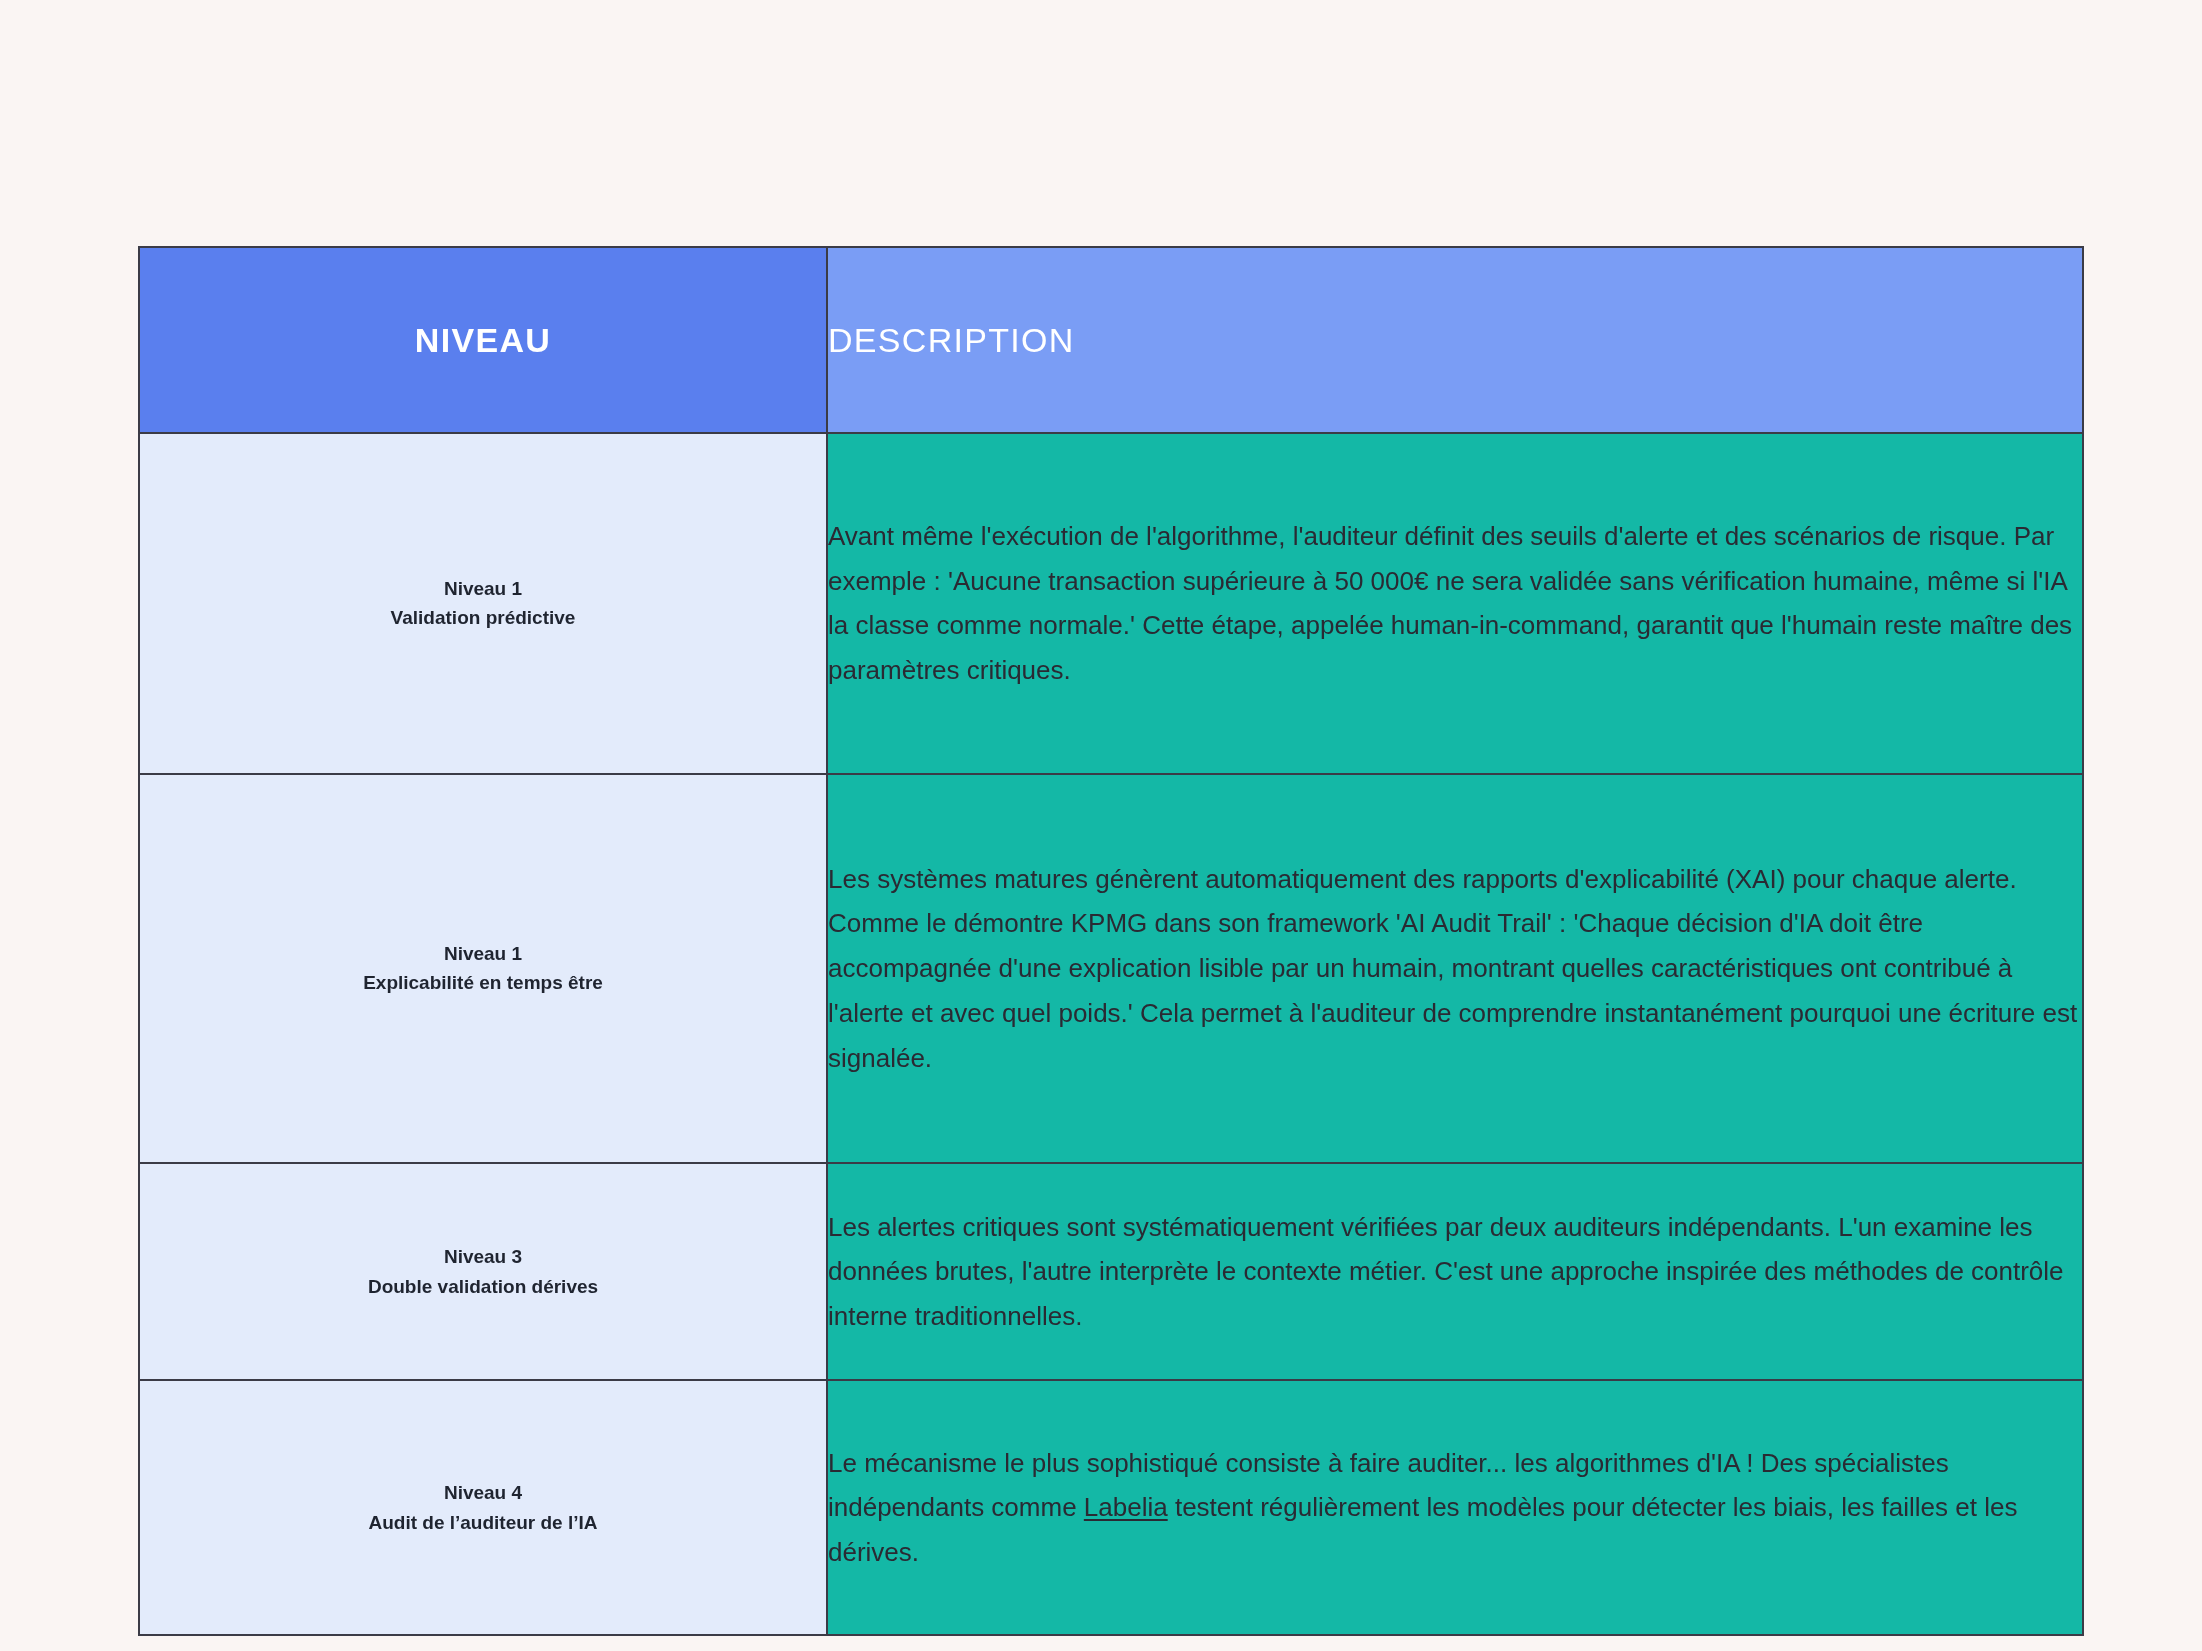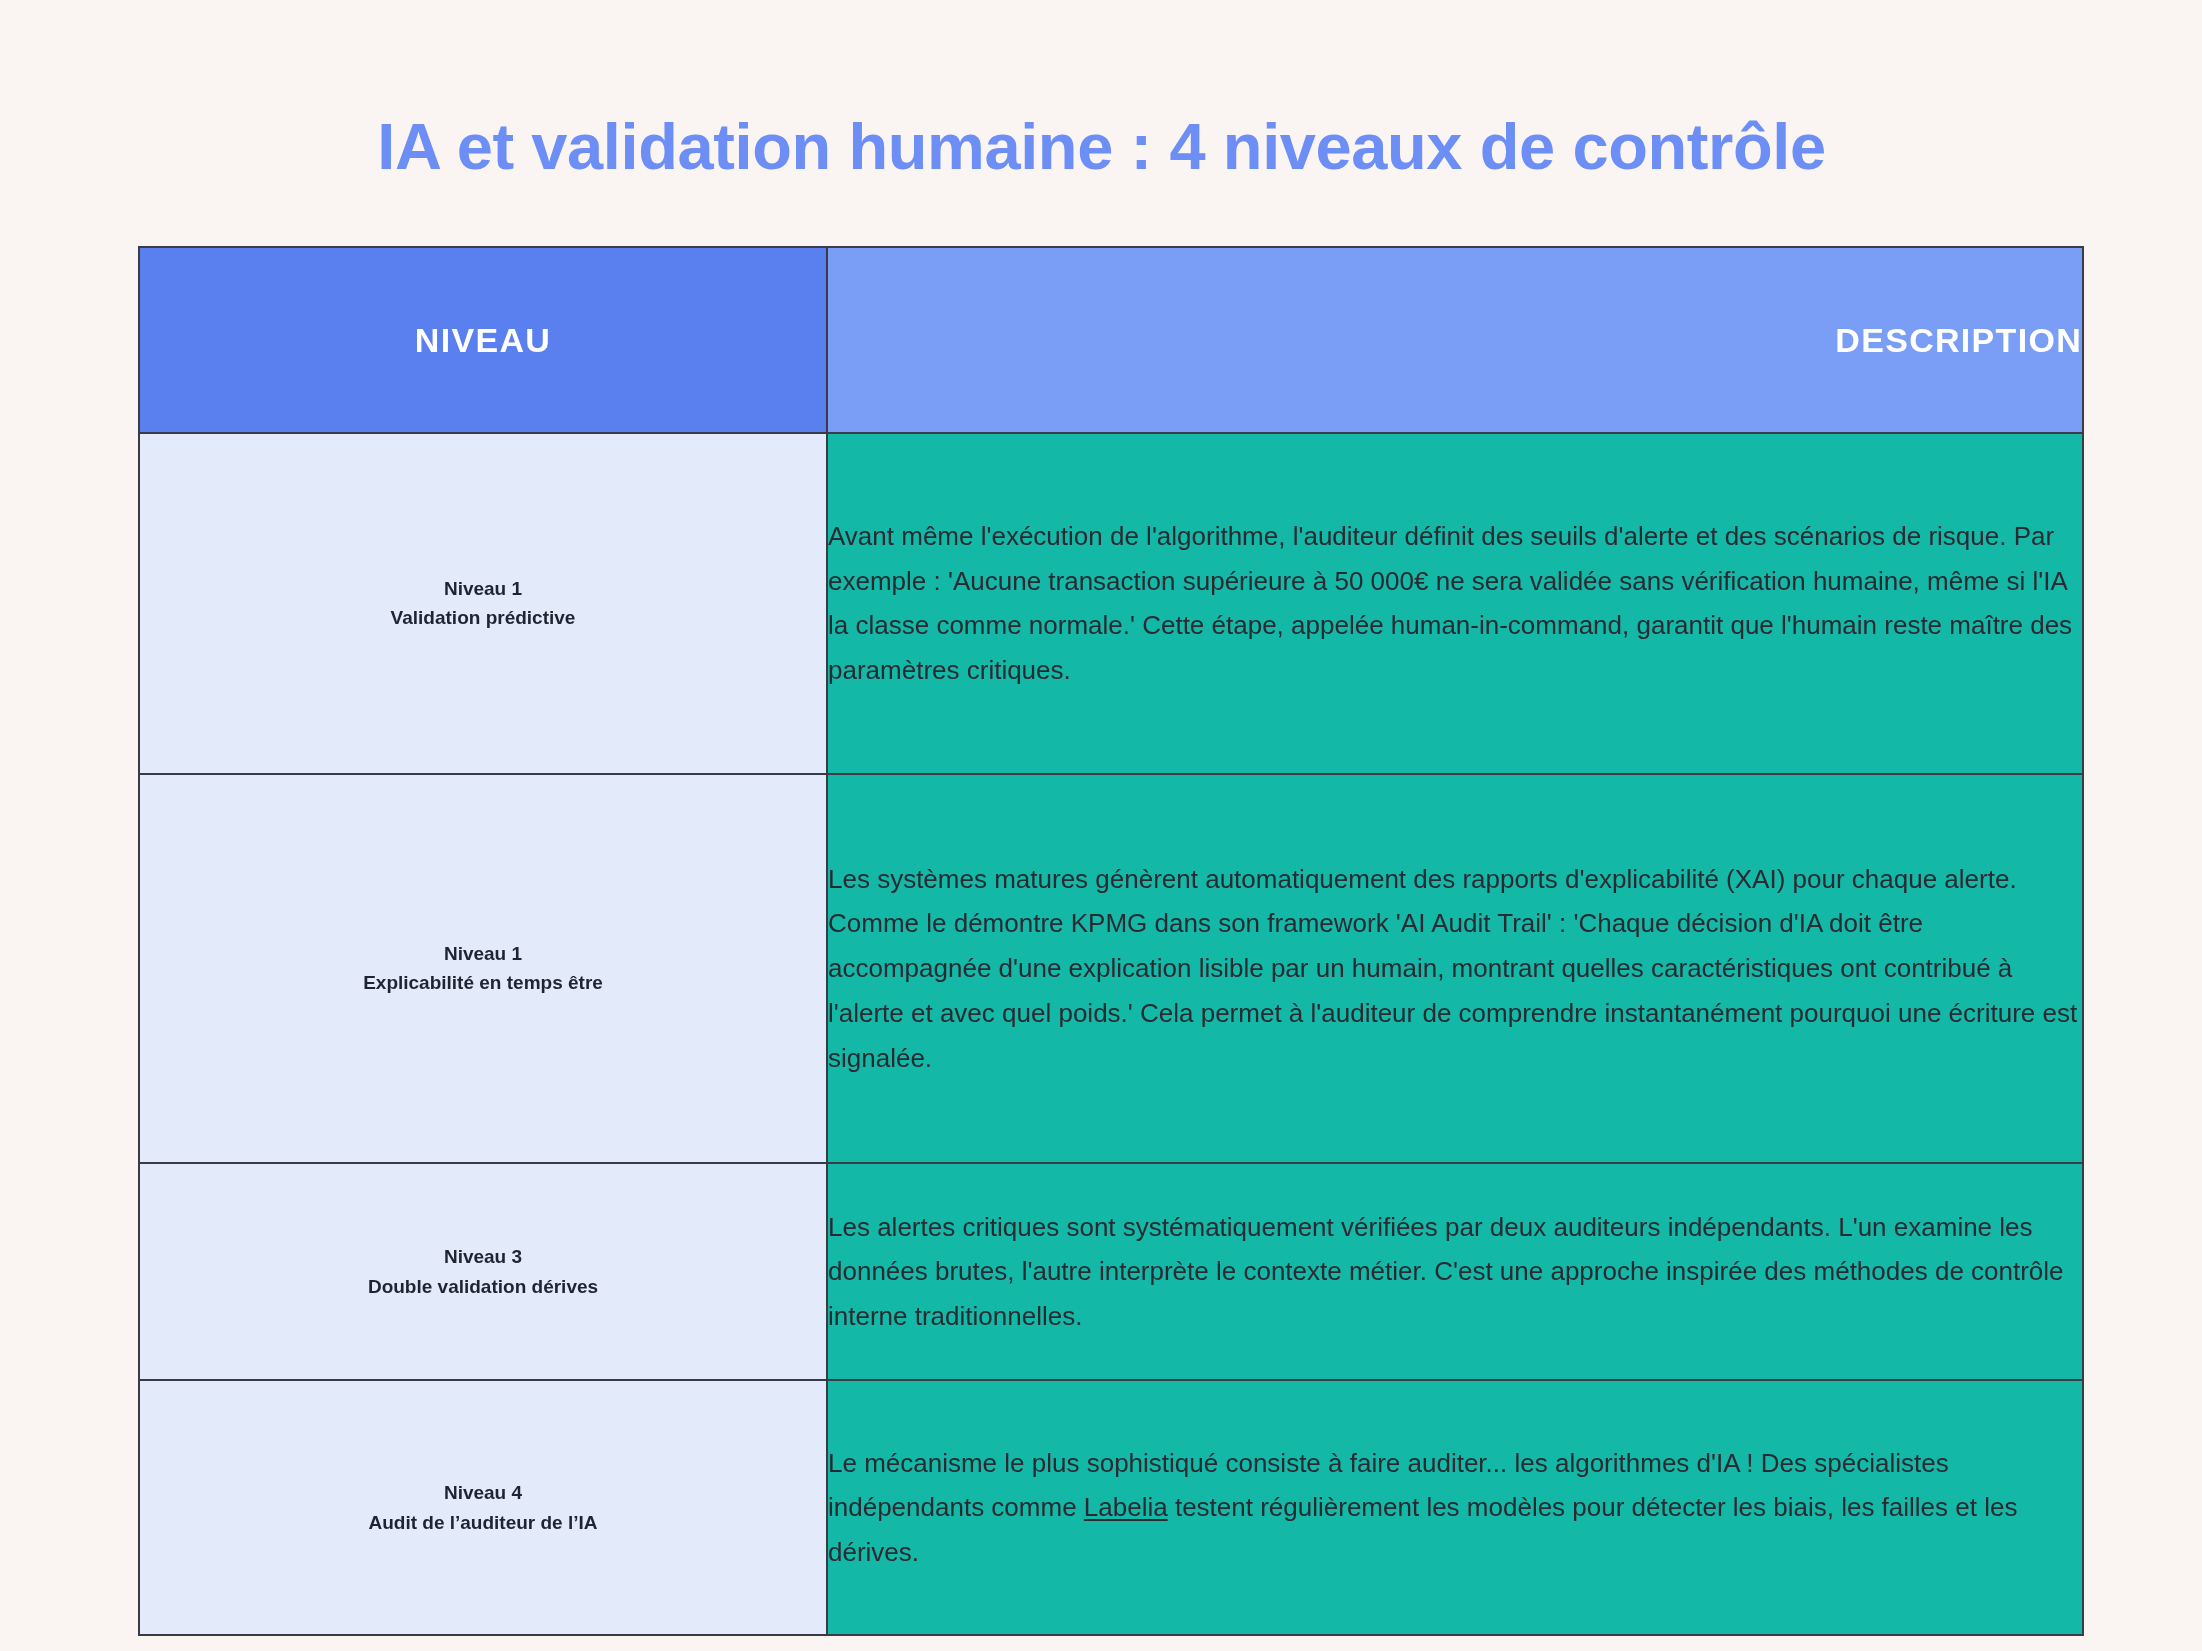--- a/index.html
+++ b/index.html
@@ -69,23 +69,23 @@
     color: #ffffff;
     font-size: 34px;
     font-weight: 600;
     letter-spacing: 1.3px;
     text-align: center;
   }
   th.head-desc {
     background: #7A9DF5;
     color: #ffffff;
     font-size: 34px;
-    font-weight: 700;
+    font-weight: 400;
     letter-spacing: 1.3px;
-    text-align: right;
+    text-align: left;
   }
 
   td.level-cell {
     background: #E3EBFB;
     text-align: center;
     color: #1F2430;
     font-size: 19px;
     font-weight: 700;
     line-height: 1.55;
     padding: 8.6px 22.4px;
@@ -115,21 +115,20 @@
   tbody tr.row-1 { height: 320px; }
   tbody tr.row-2 { height: 365px; }
   tbody tr.row-3 { height: 204px; }
   tbody tr.row-4 { height: 239px; }
 </style>
 </head>
 <body>
 
 <div class="page">
 
-  <h1 class="page-title">IA et validation humaine : 4 niveaux de contrôle</h1>
 
   <div class="table-wrap">
     <table class="levels-table">
       <colgroup>
         <col class="col-niveau">
         <col class="col-desc">
       </colgroup>
       <thead>
         <tr>
           <th class="head-niveau">NIVEAU</th>

